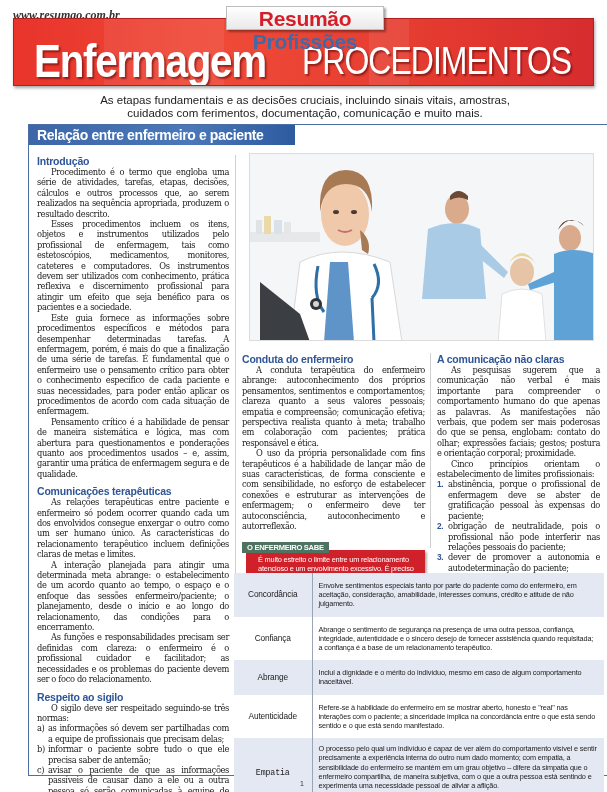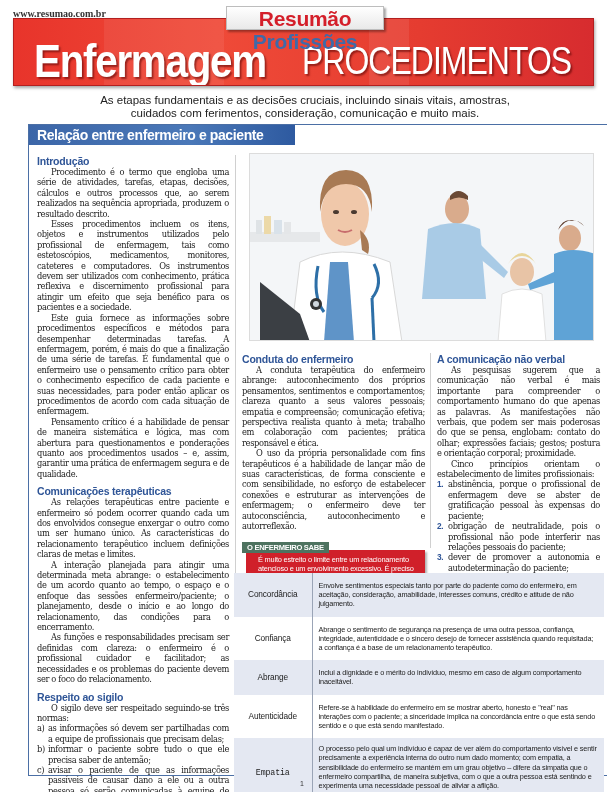--- a/index.html
+++ b/index.html
@@ -1,19 +1,19 @@
 <!DOCTYPE html>
 <html><head>
 <meta charset="utf-8">
 <style>
   * { box-sizing: border-box; margin: 0; padding: 0; }
   html, body { width: 607px; height: 792px; background: #ffffff; overflow: hidden; }
   body { position: relative; font-family: "DejaVu Serif", serif; color: #1a1a1a; }
 
-  .site-url { position: absolute; left: 13px; top: 8px; font-family: "Liberation Serif", serif; font-weight: bold; font-size: 10px; color: #333; }
+  .site-url { position: absolute; left: 13px; top: 8px; font-family: "Liberation Serif", serif; font-weight: bold; font-size: 12px; color: #333; font-style: italic; }
 
   .brand-tab { position: absolute; left: 226px; top: 6px; width: 158px; height: 24px; background: linear-gradient(#ffffff, #e9e9e9); border: 1px solid #bdbdbd; box-shadow: 2px 2px 2px rgba(0,0,0,0.35); text-align: center; font-family: "Liberation Sans", sans-serif; font-weight: bold; font-size: 21px; line-height: 23px; letter-spacing: -0.3px; z-index: 3; }
   .brand-tab .b1 { color: #d41f2a; }
   .brand-tab .b2 { color: #3f6aa8; }
 
   .banner { position: absolute; left: 13px; top: 18px; width: 581px; height: 68px; background: linear-gradient(90deg, #e8342b 0%, #ef4a38 35%, #e53c30 70%, #d72c2f 100%); border: 1px solid #b31f1f; box-shadow: 1px 2px 3px rgba(0,0,0,0.35); overflow: hidden; }
   .banner::before { content: ""; position: absolute; left: 90px; top: 0; width: 120px; height: 68px; background: rgba(255,255,255,0.07); }
   .banner::after { content: ""; position: absolute; left: 355px; top: 0; width: 40px; height: 68px; background: rgba(255,255,255,0.08); }
   .banner-title { position: absolute; left: 20px; top: 14px; white-space: nowrap; color: #fff; text-shadow: 2px 2px 2px rgba(80,0,0,0.55); font-family: "Liberation Sans", sans-serif; z-index: 1; }
   .banner-title .t1 { font-weight: bold; font-size: 47px; letter-spacing: -1.5px; transform: scaleX(0.86); display: inline-block; transform-origin: left; }
@@ -67,21 +67,21 @@
 
 <div class="banner">
   <div class="banner-title">
     <span class="t1">Enfermagem</span>
     <span class="t2">PROCEDIMENTOS</span>
   </div>
 </div>
 
 <div class="subtitle">
   <div>As etapas fundamentais e as decisões cruciais, incluindo sinais vitais, amostras,</div>
-  <div>cuidados com ferimentos, consideração, comunicação e muito mais.</div>
+  <div>cuidados com ferimentos, documentação, comunicação e muito mais.</div>
 </div>
 
 <div class="frame">
   <div class="section-bar">Relação entre enfermeiro e paciente</div>
 
   <div class="col col-left">
     <div class="h">Introdução</div>
     <p>Procedimento é o termo que engloba uma série de atividades, tarefas, etapas, decisões, cálculos e outros processos que, ao serem realizados na sequência apropriada, produzem o resultado descrito.</p>
     <p>Esses procedimentos incluem os itens, objetos e instrumentos utilizados pelo profissional de enfermagem, tais como estetoscópios, medicamentos, monitores, cateteres e computadores. Os instrumentos devem ser utilizados com conhecimento, prática reflexiva e discernimento profissional para atingir um efeito que seja benéfico para os pacientes e a sociedade.</p>
     <p>Este guia fornece as informações sobre procedimentos específicos e métodos para desempenhar determinadas tarefas. A enfermagem, porém, é mais do que a finalização de uma série de tarefas. É fundamental que o enfermeiro use o pensamento crítico para obter o conhecimento específico de cada paciente e suas necessidades, para poder então aplicar os procedimentos de acordo com cada situação de enfermagem.</p>
@@ -150,21 +150,21 @@
     <p>O uso da própria personalidade com fins terapêuticos é a habilidade de lançar mão de suas características, de forma consciente e com sensibilidade, no esforço de estabelecer conexões e estruturar as intervenções de enfermagem; o enfermeiro deve ter autoconsciência, autoconhecimento e autorreflexão.</p>
     <div class="sabe">
       <div class="sabe-tag">O ENFERMEIRO SABE</div>
       <div class="sabe-box">É muito estreito o limite entre um relacionamento atencioso e um envolvimento excessivo. É preciso distinguir entre as interações profissionais e as pessoais. O trabalho deve começar com uma questão: a intervenção foi planejada em benefício do paciente ou do enfermeiro?</div>
     </div>
   </div>
 
   <div class="mid-divider"></div>
 
   <div class="col col-right">
-    <div class="h">A comunicação não verbal</div>
+    <div class="h">A comunicação não claras</div>
     <p>As pesquisas sugerem que a comunicação não verbal é mais importante para compreender o comportamento humano do que apenas as palavras. As manifestações não verbais, que podem ser mais poderosas do que se pensa, englobam: contato do olhar; expressões faciais; gestos; postura e orientação corporal; proximidade.</p>
     <p>Cinco princípios orientam o estabelecimento de limites profissionais:</p>
     <ul class="ol">
       <li><span class="n">1.</span><span>abstinência, porque o profissional de enfermagem deve se abster de gratificação pessoal às expensas do paciente;</span></li>
       <li><span class="n">2.</span><span>obrigação de neutralidade, pois o profissional não pode interferir nas relações pessoais do paciente;</span></li>
       <li><span class="n">3.</span><span>dever de promover a autonomia e autodeterminação do paciente;</span></li>
       <li><span class="n">4.</span><span>manter uma relação de confiança e agir para o interesse do paciente;</span></li>
       <li><span class="n">5.</span><span>manter o respeito pela dignidade humana.</span></li>
     </ul>
   </div>

